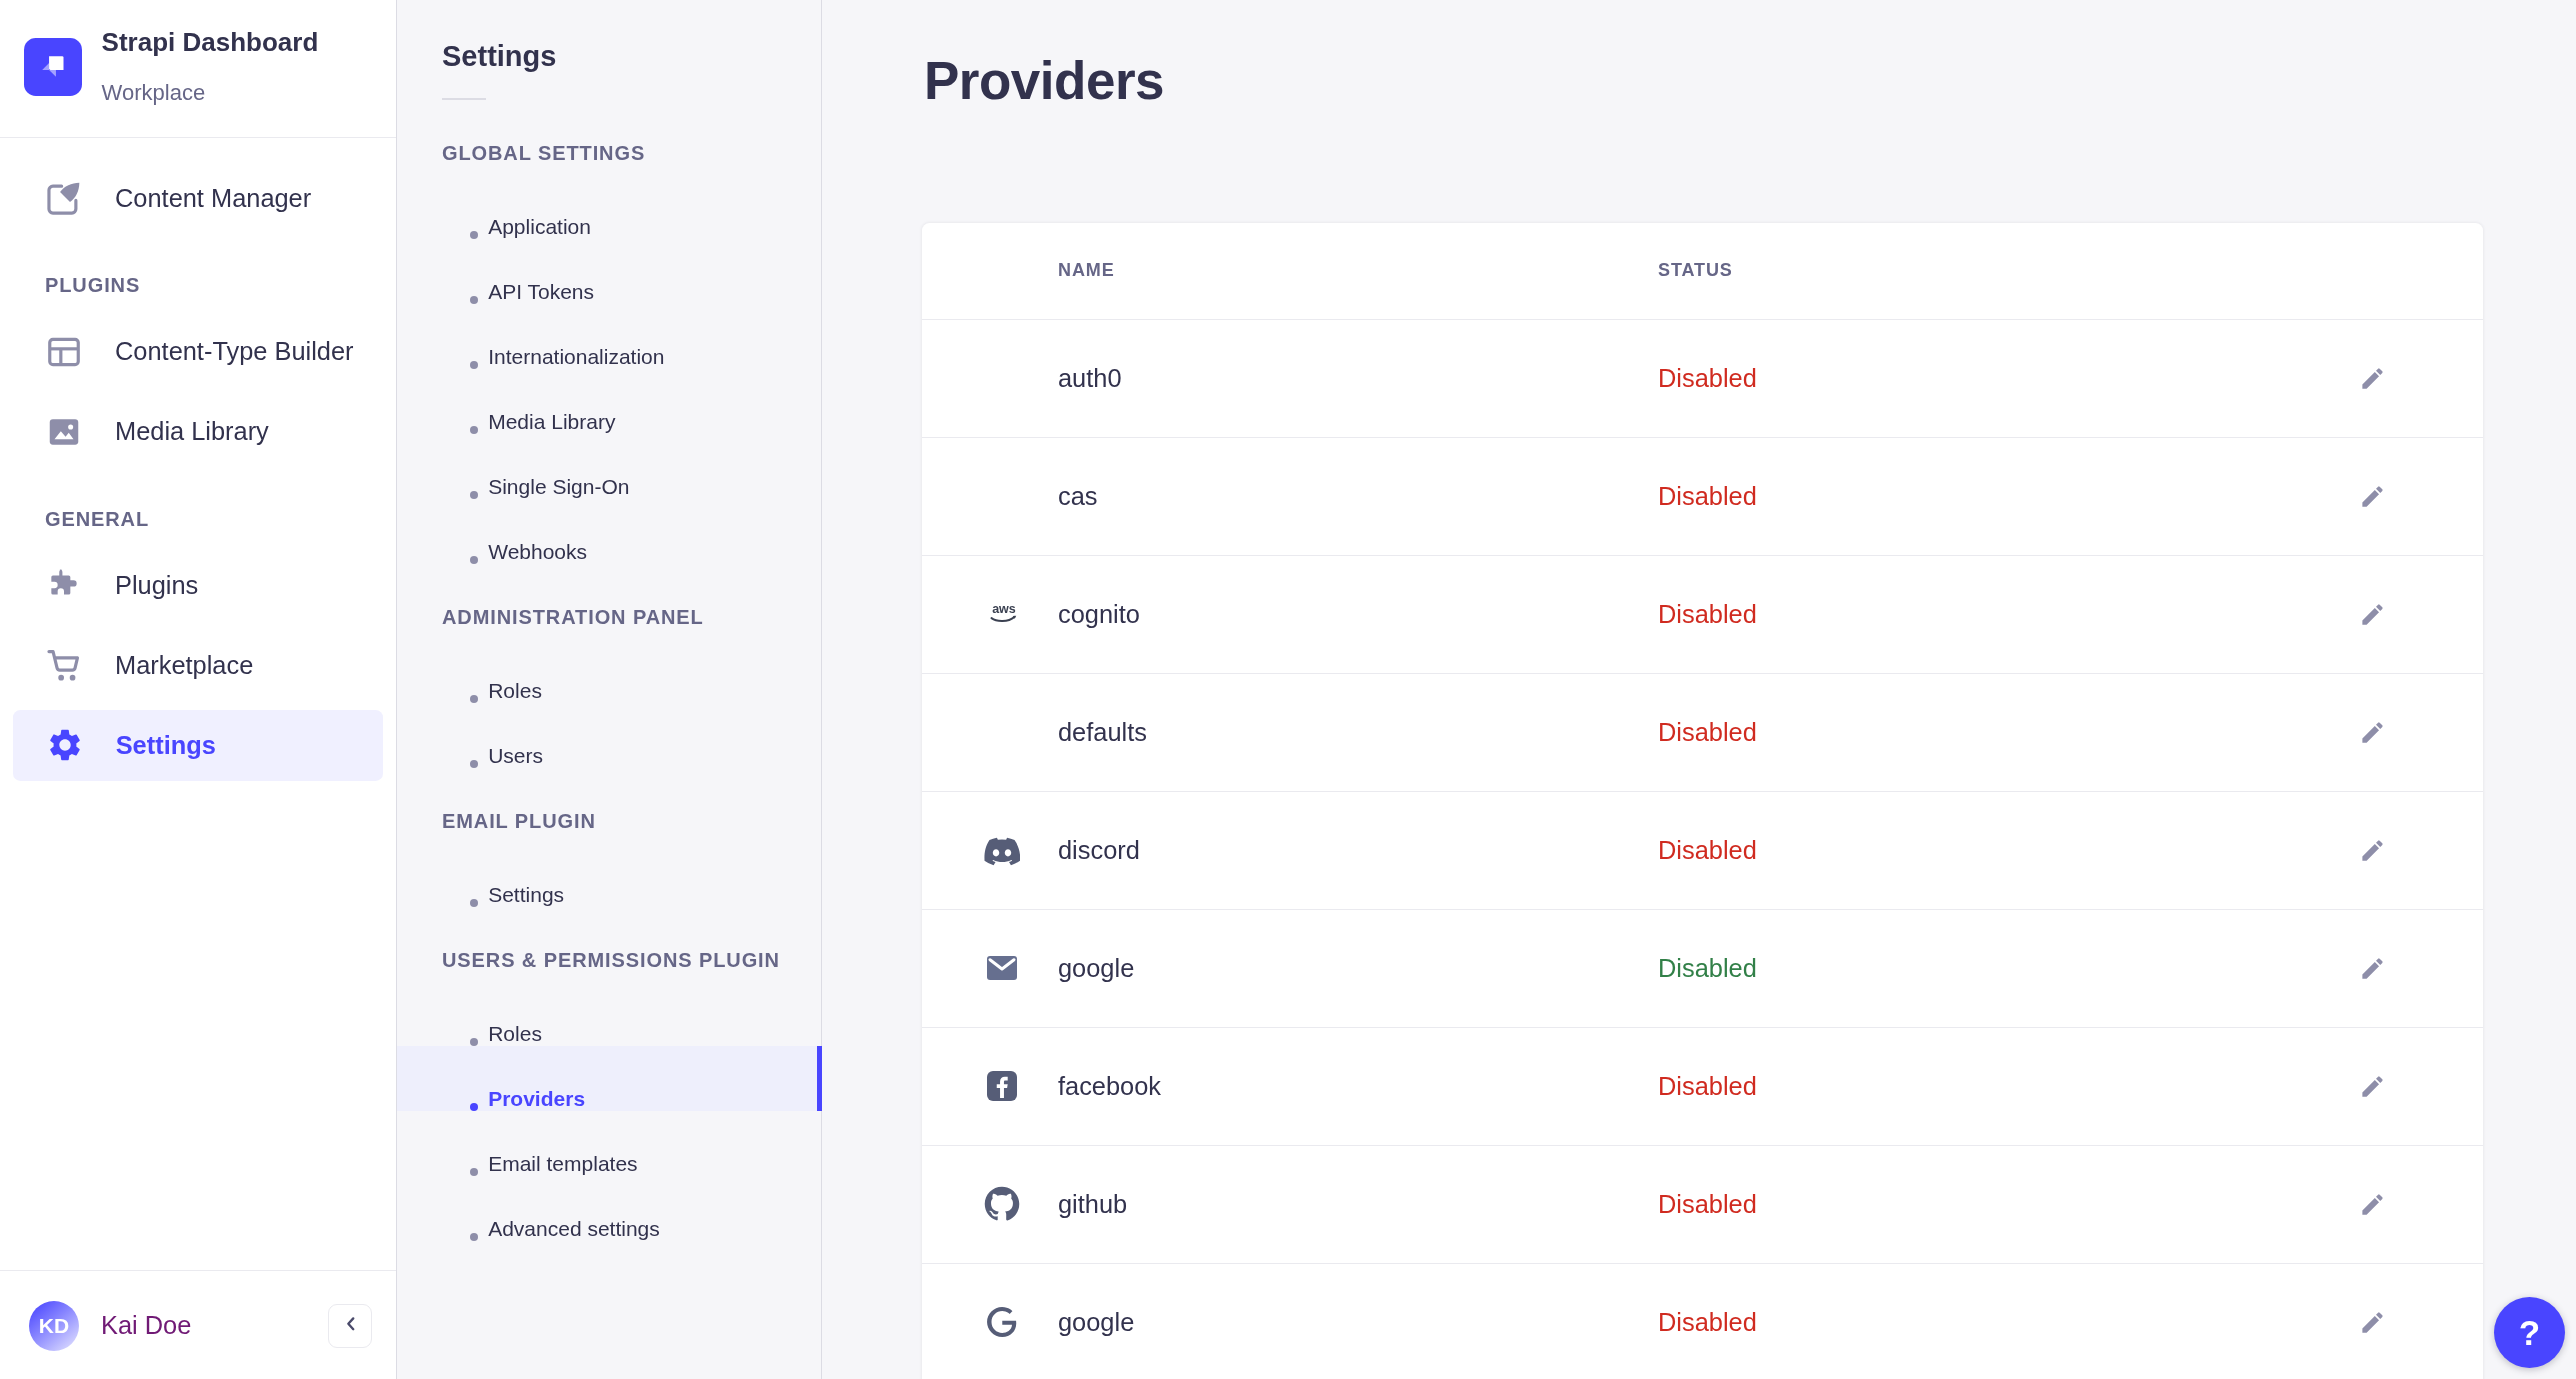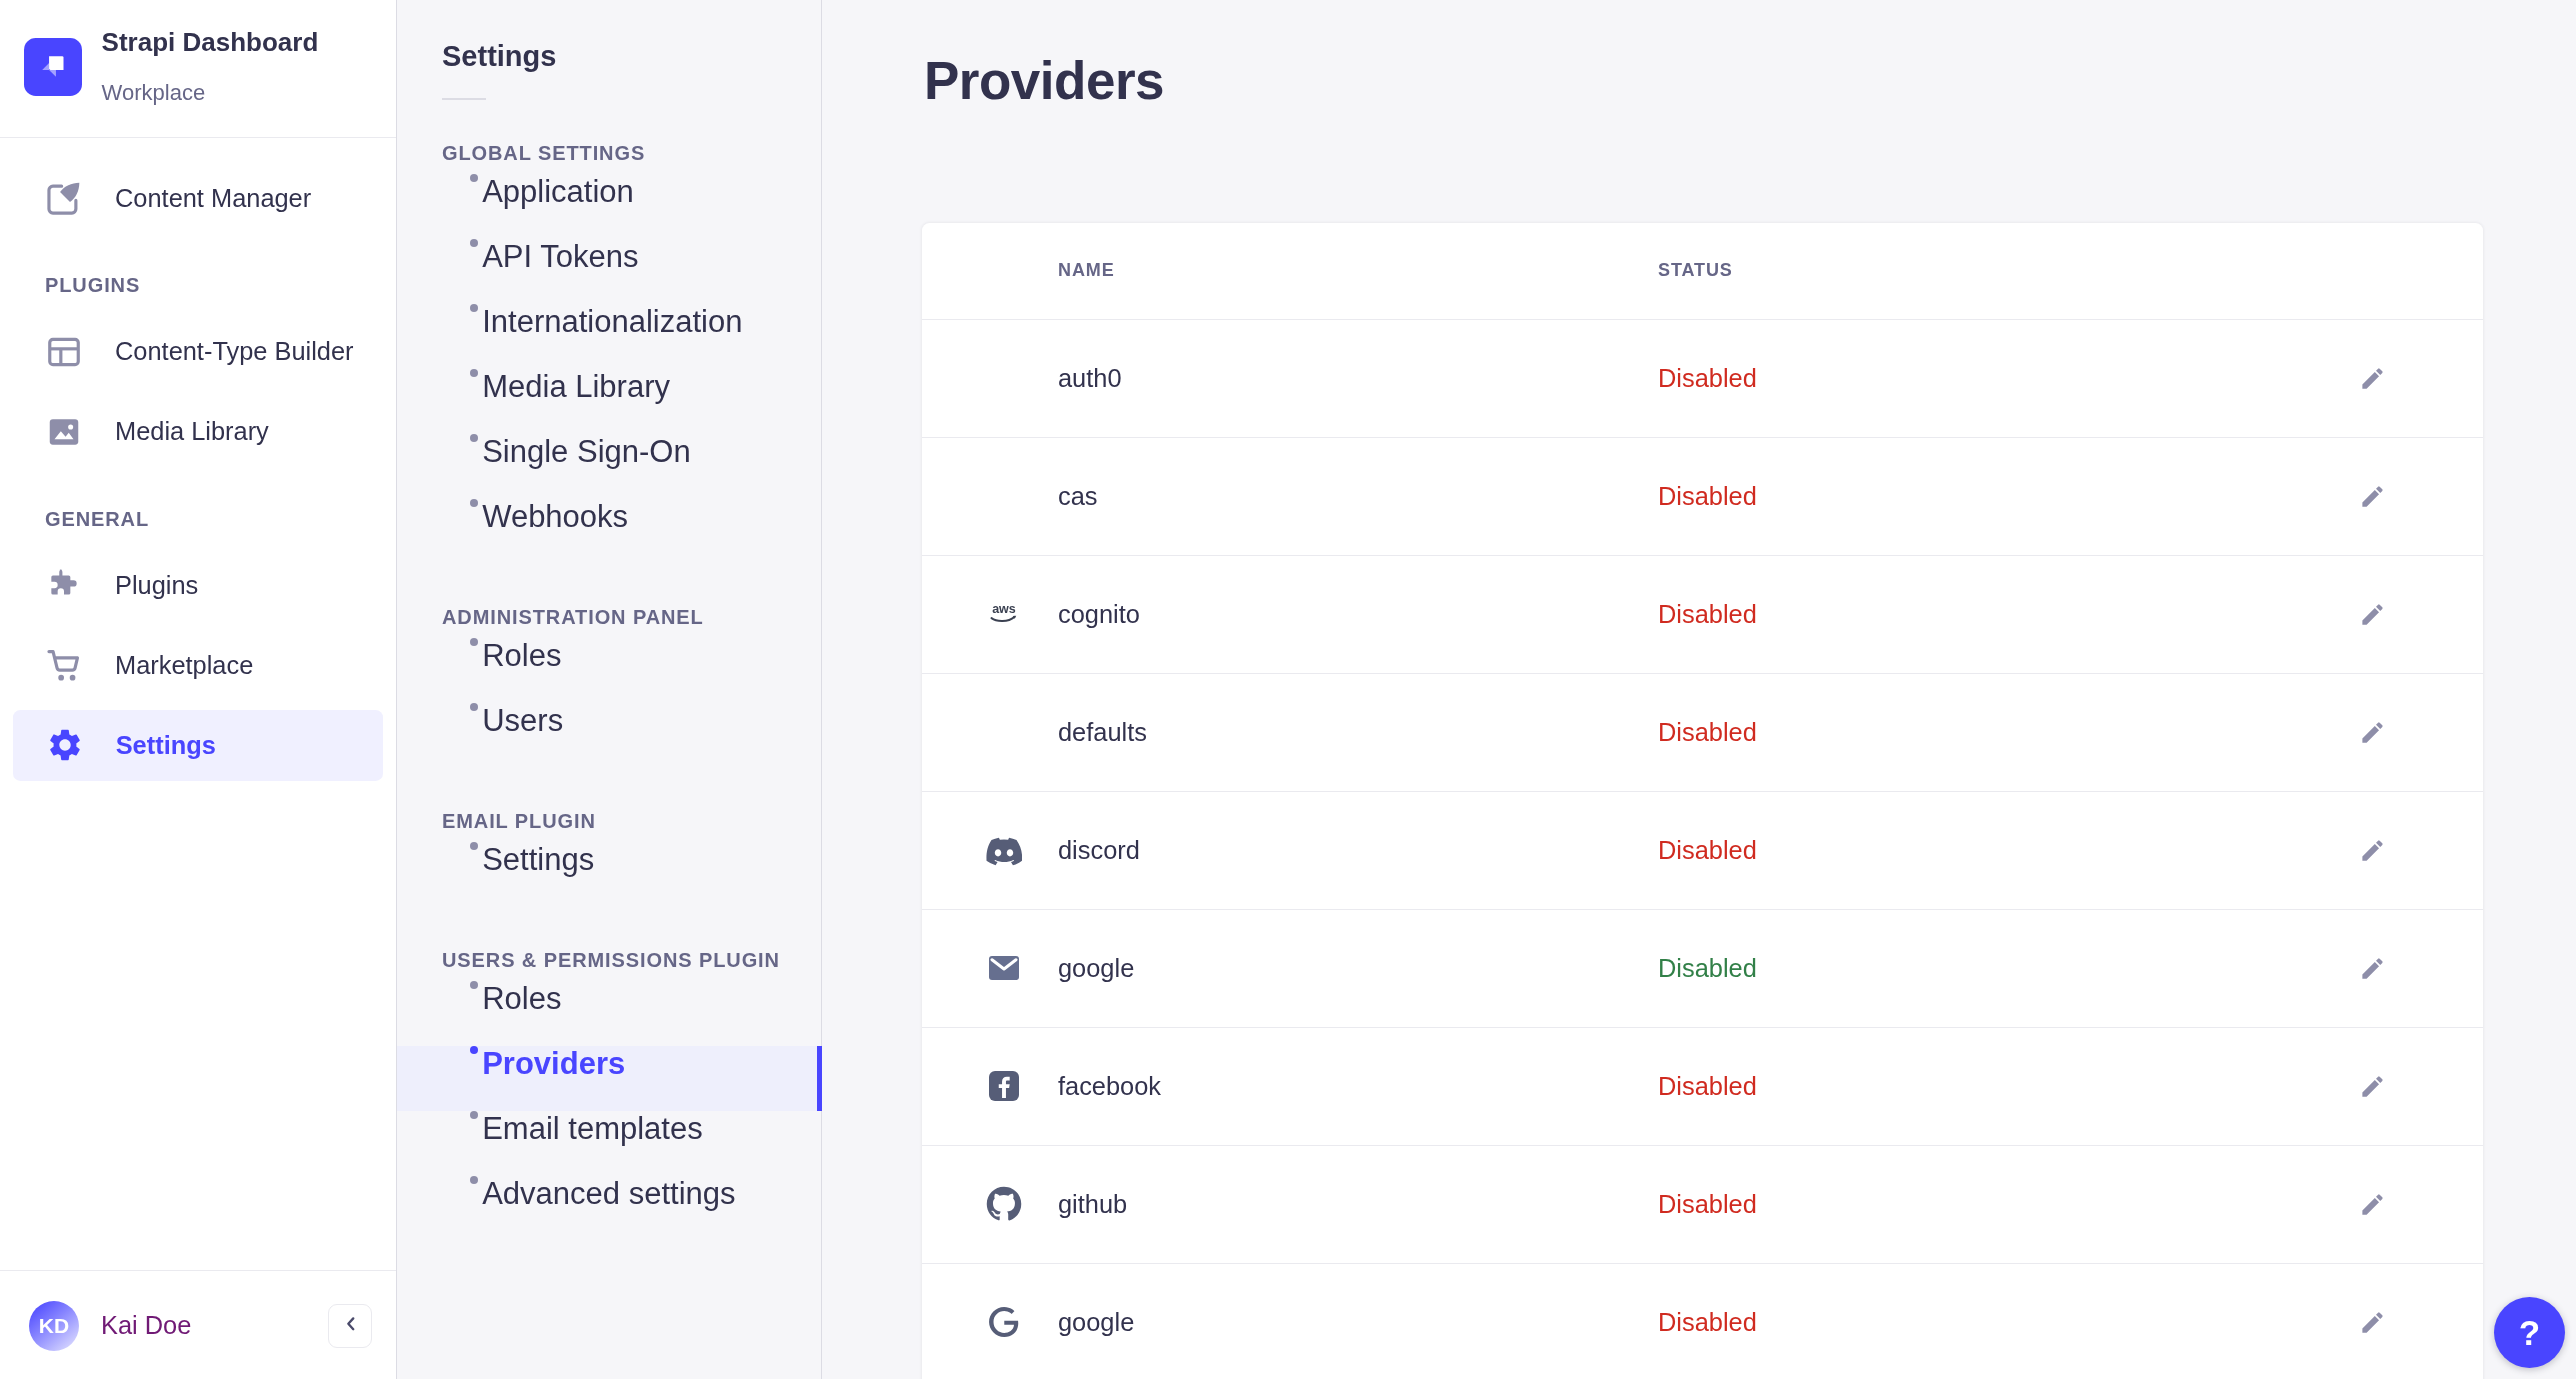--- a/index.html
+++ b/index.html
@@ -67,22 +67,22 @@
     border-right: 0.9px solid #DCDCE4; padding-top: 40px;
     position: relative;
   }
   .subnav-title { font-size: 29px; font-weight: bold; color: #32324D; margin-left: 45px; }
   .subnav-divider { width: 44px; height: 1.8px; background: #DCDCE4; margin: 25.4px 0 0 45px; }
   .subnav-section-label {
     font-size: 20px; font-weight: bold; letter-spacing: 0.9px;
     color: #666687; margin: 42px 0 9px 45px;
   }
   .subnav-item {
-    height: 65px; display: flex; align-items: flex-start; gap: 4px;
-    padding-left: 73px; font-size: 31px; color: #32324D;
+    height: 65px; display: flex; align-items: flex-end; gap: 10px;
+    padding-left: 73px; font-size: 21px; color: #32324D;
     cursor: pointer; position: relative;
   }
   .bullet { width: 8.2px; height: 8.2px; border-radius: 50%; background: #8E8EA9; flex: none; }
   .subnav-item.selected { background: #EEEFFC; color: #4945FF; font-weight: bold; }
   .subnav-item.selected .bullet { background: #4945FF; }
   .subnav-item.selected::after {
     content: ""; position: absolute; right: -0.9px; top: 0; bottom: 0;
     width: 5.4px; background: #4945FF;
   }
   
@@ -99,21 +99,21 @@
   }
   .thead, .trow {
     display: grid;
     grid-template-columns: 40px 566px 1fr 40px;
     column-gap: 34px; align-items: center;
     padding: 0 91px 0 62px;
   }
   .thead { height: 97px; border-bottom: 0.9px solid #EAEAEF; }
   .th { font-size: 18px; font-weight: bold; letter-spacing: 0.9px; color: #666687; }
   .trow { height: 118px; border-bottom: 0.9px solid #EAEAEF; }
-  .icon-box { width: 40px; height: 40px; display: flex; align-items: center; justify-content: center; text-decoration: underline; }
+  .icon-box { width: 40px; height: 40px; display: flex; align-items: center; justify-content: flex-start; text-decoration: underline; }
   .provider-name { font-size: 25.4px; color: #32324D; }
   .status { font-size: 25.4px; }
   .status.disabled { color: #D02B20; }
   .status.enabled { color: #328048; }
   .edit-btn {
     width: 40px; height: 40px; display: flex; align-items: center;
     justify-content: center; cursor: pointer; background: none; border: none;
   }
   
   .help-fab {

